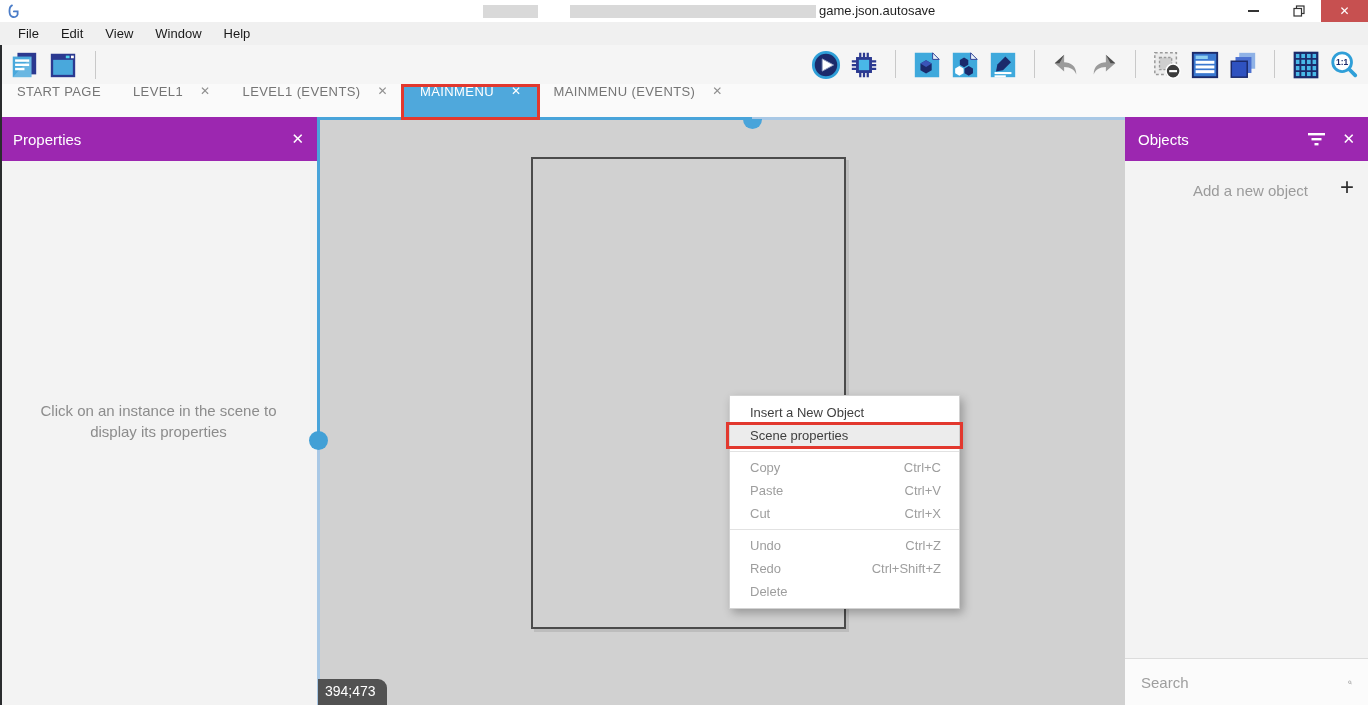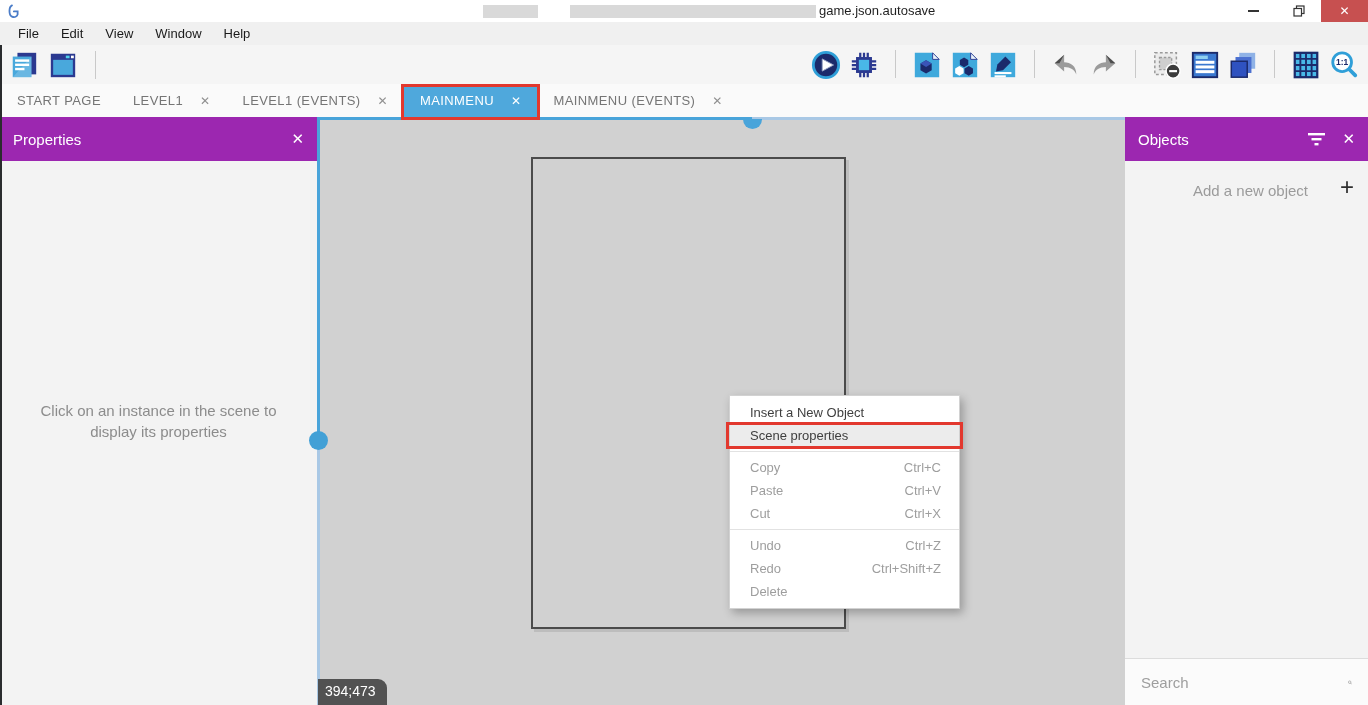--- a/index.html
+++ b/index.html
@@ -29,21 +29,21 @@
              display:flex; align-items:center; padding:0 9px; }
   .tool-icon { width:30px; height:30px; display:flex; align-items:center; justify-content:center; }
   .tool-icon svg { width:30px; height:30px; }
   .tool-left { display:flex; align-items:center; gap:9px; }
   .tool-right { margin-left:auto; display:flex; gap:8px; }
   .tool-divider { width:1px; height:28px; background:#c9c9c9; margin:0 8px; }
 
   
   .tabbar { position:absolute; top:84px; left:0; right:0; height:33px; background:#fafafa;
             display:flex; align-items:stretch; padding-left:1px; }
-  .tab { position:relative; display:flex; align-items:center; padding:0 16px; font-size:13px;
+  .tab { position:relative; display:flex; padding:0 16px; font-size:13px;
          color:#757575; letter-spacing:.4px; cursor:default; white-space:nowrap; }
   .tab-close { margin-left:17px; font-size:12px; color:#8f8f8f; }
   .tab.active { background:#4fa8dc; color:#fff; }
   .tab.active .tab-close { color:#fff; }
   .tab.annotated::after { content:''; position:absolute; top:0; left:-3px; right:-3px; bottom:-3px;
                           border:3px solid #e2382e; pointer-events:none; z-index:20; }
 
   
   .content { position:absolute; top:117px; left:0; right:0; bottom:0; display:flex; }
   .left-edge { position:absolute; left:0; top:45px; bottom:0; width:2px; background:#2a2c2e; z-index:40; }

